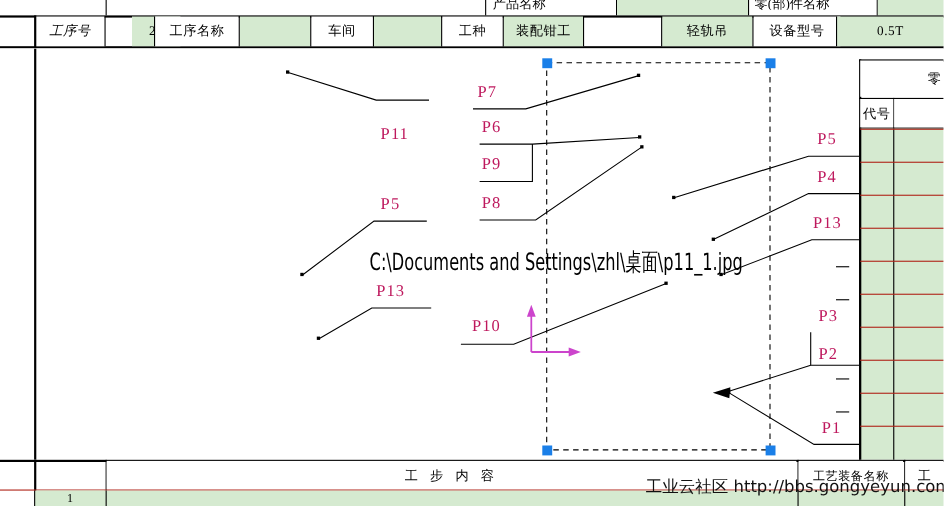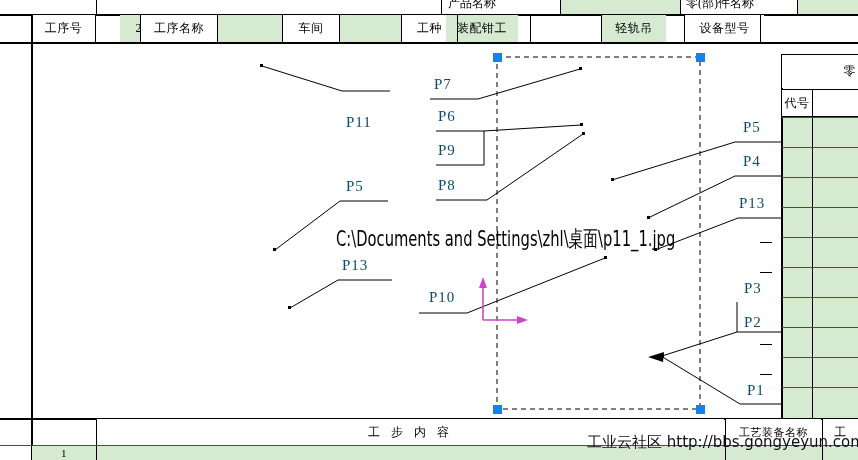--- a/index.html
+++ b/index.html
@@ -48,21 +48,21 @@
   svg.draw {
     position: absolute;
     left: 0; top: 0;
     width: 858px; height: 374px;
     overflow: visible;
   }
   .lbl {
     position: absolute;
     font-family: "Liberation Serif", "DejaVu Serif", serif;
     font-size: 15px;
-    color: #0c4a6e;
+    color: #be185d;
     letter-spacing: 1px;
     white-space: nowrap;
   }
   .handle {
     position: absolute;
     width: 9px; height: 9px;
     background: #1a7fe8;
   }
   .wm-path {
     position: absolute;
@@ -103,30 +103,31 @@
     <div class="cell green" style="left:561px;top:0;width:119px;height:14px;"></div>
     <div class="cell green" style="left:798px;top:0;width:60px;height:14px;"></div>
     <div class="topcut" style="left:448px;top:-5px;width:110px;height:14px;">产品名称</div>
     <div class="topcut" style="left:686px;top:-5px;width:110px;height:14px;">零(部)件名称</div>
   </div>
 
   <div class="abs" style="left:0;top:14px;width:858px;height:30px;">
     <div class="line-h thick" style="left:0;top:0;width:858px;"></div>
     <div class="line-h thick" style="left:0;top:28px;width:858px;"></div>
 
-    <div class="cell white" style="left:32px;top:1px;width:63px;height:27px;">工序号</div>
+    <div class="cell white" style="left:32px;top:1px;width:63px;height:27px;font-style:italic;">工序号</div>
     <div class="cell green" style="left:96px;top:1px;width:44px;height:27px;margin-left:24px;">20</div>
     <div class="cell white" style="left:141px;top:1px;width:76px;height:27px;">工序名称</div>
     <div class="cell green" style="left:218px;top:1px;width:64px;height:27px;"></div>
     <div class="cell white" style="left:283px;top:1px;width:56px;height:27px;">车间</div>
     <div class="cell green" style="left:340px;top:1px;width:61px;height:27px;"></div>
     <div class="cell white" style="left:402px;top:1px;width:55px;height:27px;">工种</div>
-    <div class="cell green" style="left:446px;top:1px;width:72px;height:27px;">装配钳工</div>
-    <div class="cell green" style="left:602px;top:1px;width:64px;height:27px;">轻轨吊</div>
+    <div class="cell green" style="left:458px;top:1px;width:72px;height:27px;">装配钳工</div>
+    <div class="cell green" style="left:602px;top:1px;width:82px;height:27px;">轻轨吊</div>
     <div class="cell white" style="left:685px;top:1px;width:79px;height:27px;">设备型号</div>
+    <div class="cell green" style="left:761px;top:1px;width:97px;height:27px;">0.5T</div>
 
     <div class="line-v thick" style="left:31px;top:0;height:29px;"></div>
     <div class="line-v" style="left:95px;top:1px;height:27px;"></div>
     <div class="line-v" style="left:140px;top:1px;height:27px;"></div>
     <div class="line-v" style="left:217px;top:1px;height:27px;"></div>
     <div class="line-v" style="left:282px;top:1px;height:27px;"></div>
     <div class="line-v" style="left:339px;top:1px;height:27px;"></div>
     <div class="line-v" style="left:401px;top:1px;height:27px;"></div>
     <div class="line-v" style="left:457px;top:1px;height:27px;"></div>
     <div class="line-v" style="left:530px;top:1px;height:27px;"></div>

